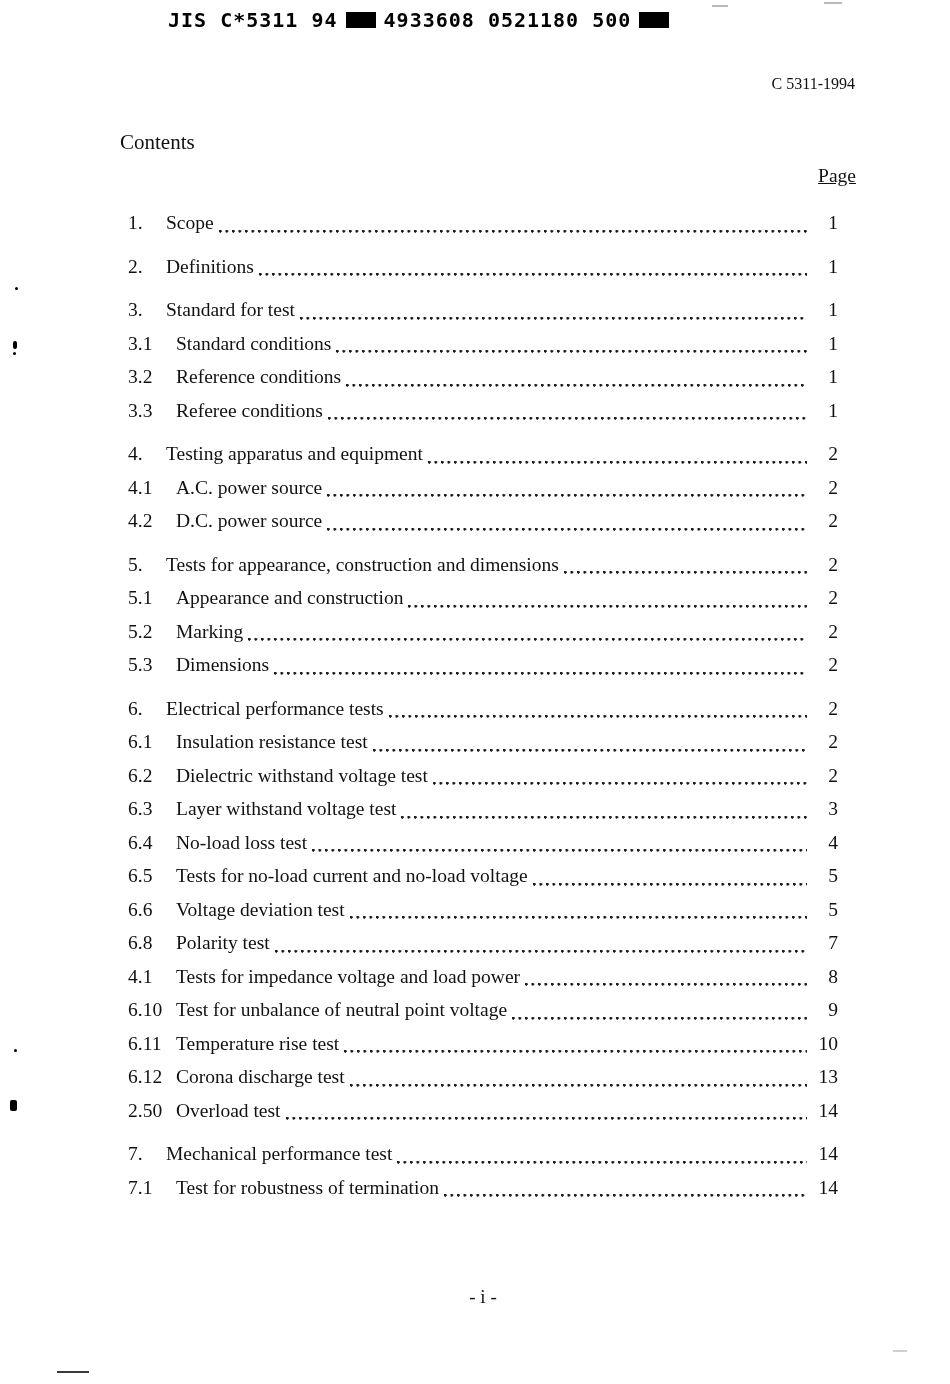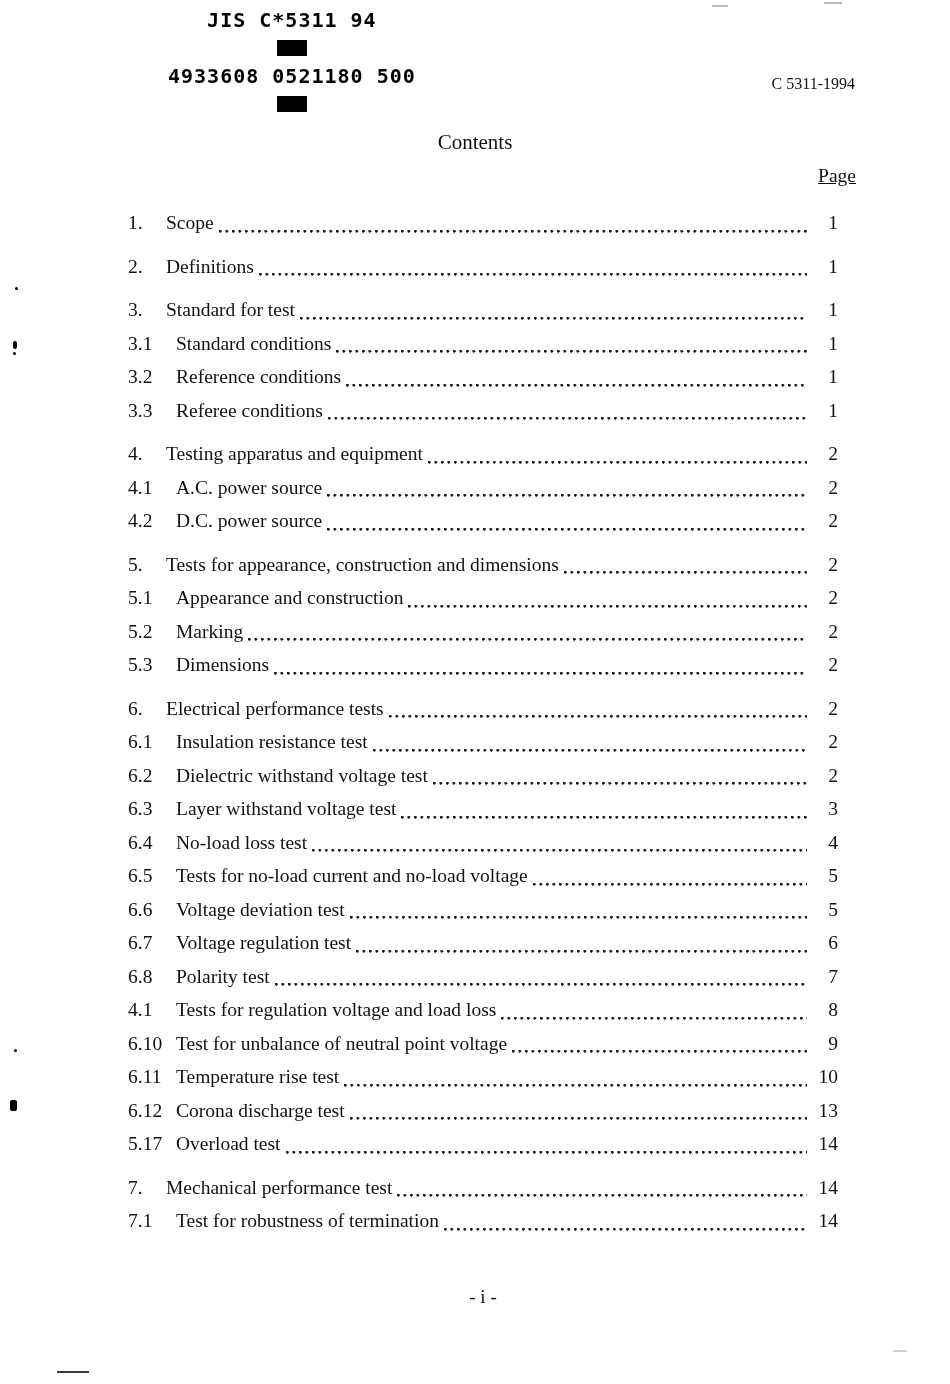--- a/index.html
+++ b/index.html
@@ -23,41 +23,39 @@
     left: 168px;
     font-family: "DejaVu Sans Mono", monospace;
     font-weight: bold;
     font-size: 20px;
     letter-spacing: 1px;
     color: #000;
     white-space: nowrap;
     display: flex;
     align-items: center;
     gap: 8px;
-    flex-direction: column;
   }
   .blk {
     display: inline-block;
     width: 30px;
     height: 16px;
     background: #000;
   }
   .doc-number {
     position: absolute;
     top: 75px;
     right: 95px;
     font-size: 16px;
   }
   .toc-title {
     position: absolute;
     top: 130px;
-    left: 112px;
+    left: 120px;
     right: 112px;
     margin: 0;
-    text-align: center;
     font-size: 21px;
     font-weight: normal;
   }
   .page-label {
     position: absolute;
     top: 165px;
     right: 94px;
     font-size: 19.5px;
     text-decoration: underline;
   }
@@ -274,37 +272,31 @@
     <span class="pg">5</span>
   </div>
 
   <div class="row minor">
     <span class="num">6.6</span>
     <span class="title">Voltage deviation test</span>
     <span class="leader"></span>
     <span class="pg">5</span>
   </div>
 
-  <div class="row minor">
-    <span class="num">6.7</span>
-    <span class="title">Voltage regulation test</span>
-    <span class="leader"></span>
-    <span class="pg">6</span>
-  </div>
 
   <div class="row minor">
     <span class="num">6.8</span>
     <span class="title">Polarity test</span>
     <span class="leader"></span>
     <span class="pg">7</span>
   </div>
 
   <div class="row minor">
     <span class="num">4.1</span>
-    <span class="title">Tests for regulation voltage and load loss</span>
+    <span class="title">Tests for impedance voltage and load power</span>
     <span class="leader"></span>
     <span class="pg">8</span>
   </div>
 
   <div class="row minor">
     <span class="num">6.10</span>
     <span class="title">Test for unbalance of neutral point voltage</span>
     <span class="leader"></span>
     <span class="pg">9</span>
   </div>
@@ -317,21 +309,21 @@
   </div>
 
   <div class="row minor">
     <span class="num">6.12</span>
     <span class="title">Corona discharge test</span>
     <span class="leader"></span>
     <span class="pg">13</span>
   </div>
 
   <div class="row minor">
-    <span class="num">5.17</span>
+    <span class="num">2.50</span>
     <span class="title">Overload test</span>
     <span class="leader"></span>
     <span class="pg">14</span>
   </div>
 
   <div class="row major">
     <span class="num">7.</span>
     <span class="title">Mechanical performance test</span>
     <span class="leader"></span>
     <span class="pg">14</span>

